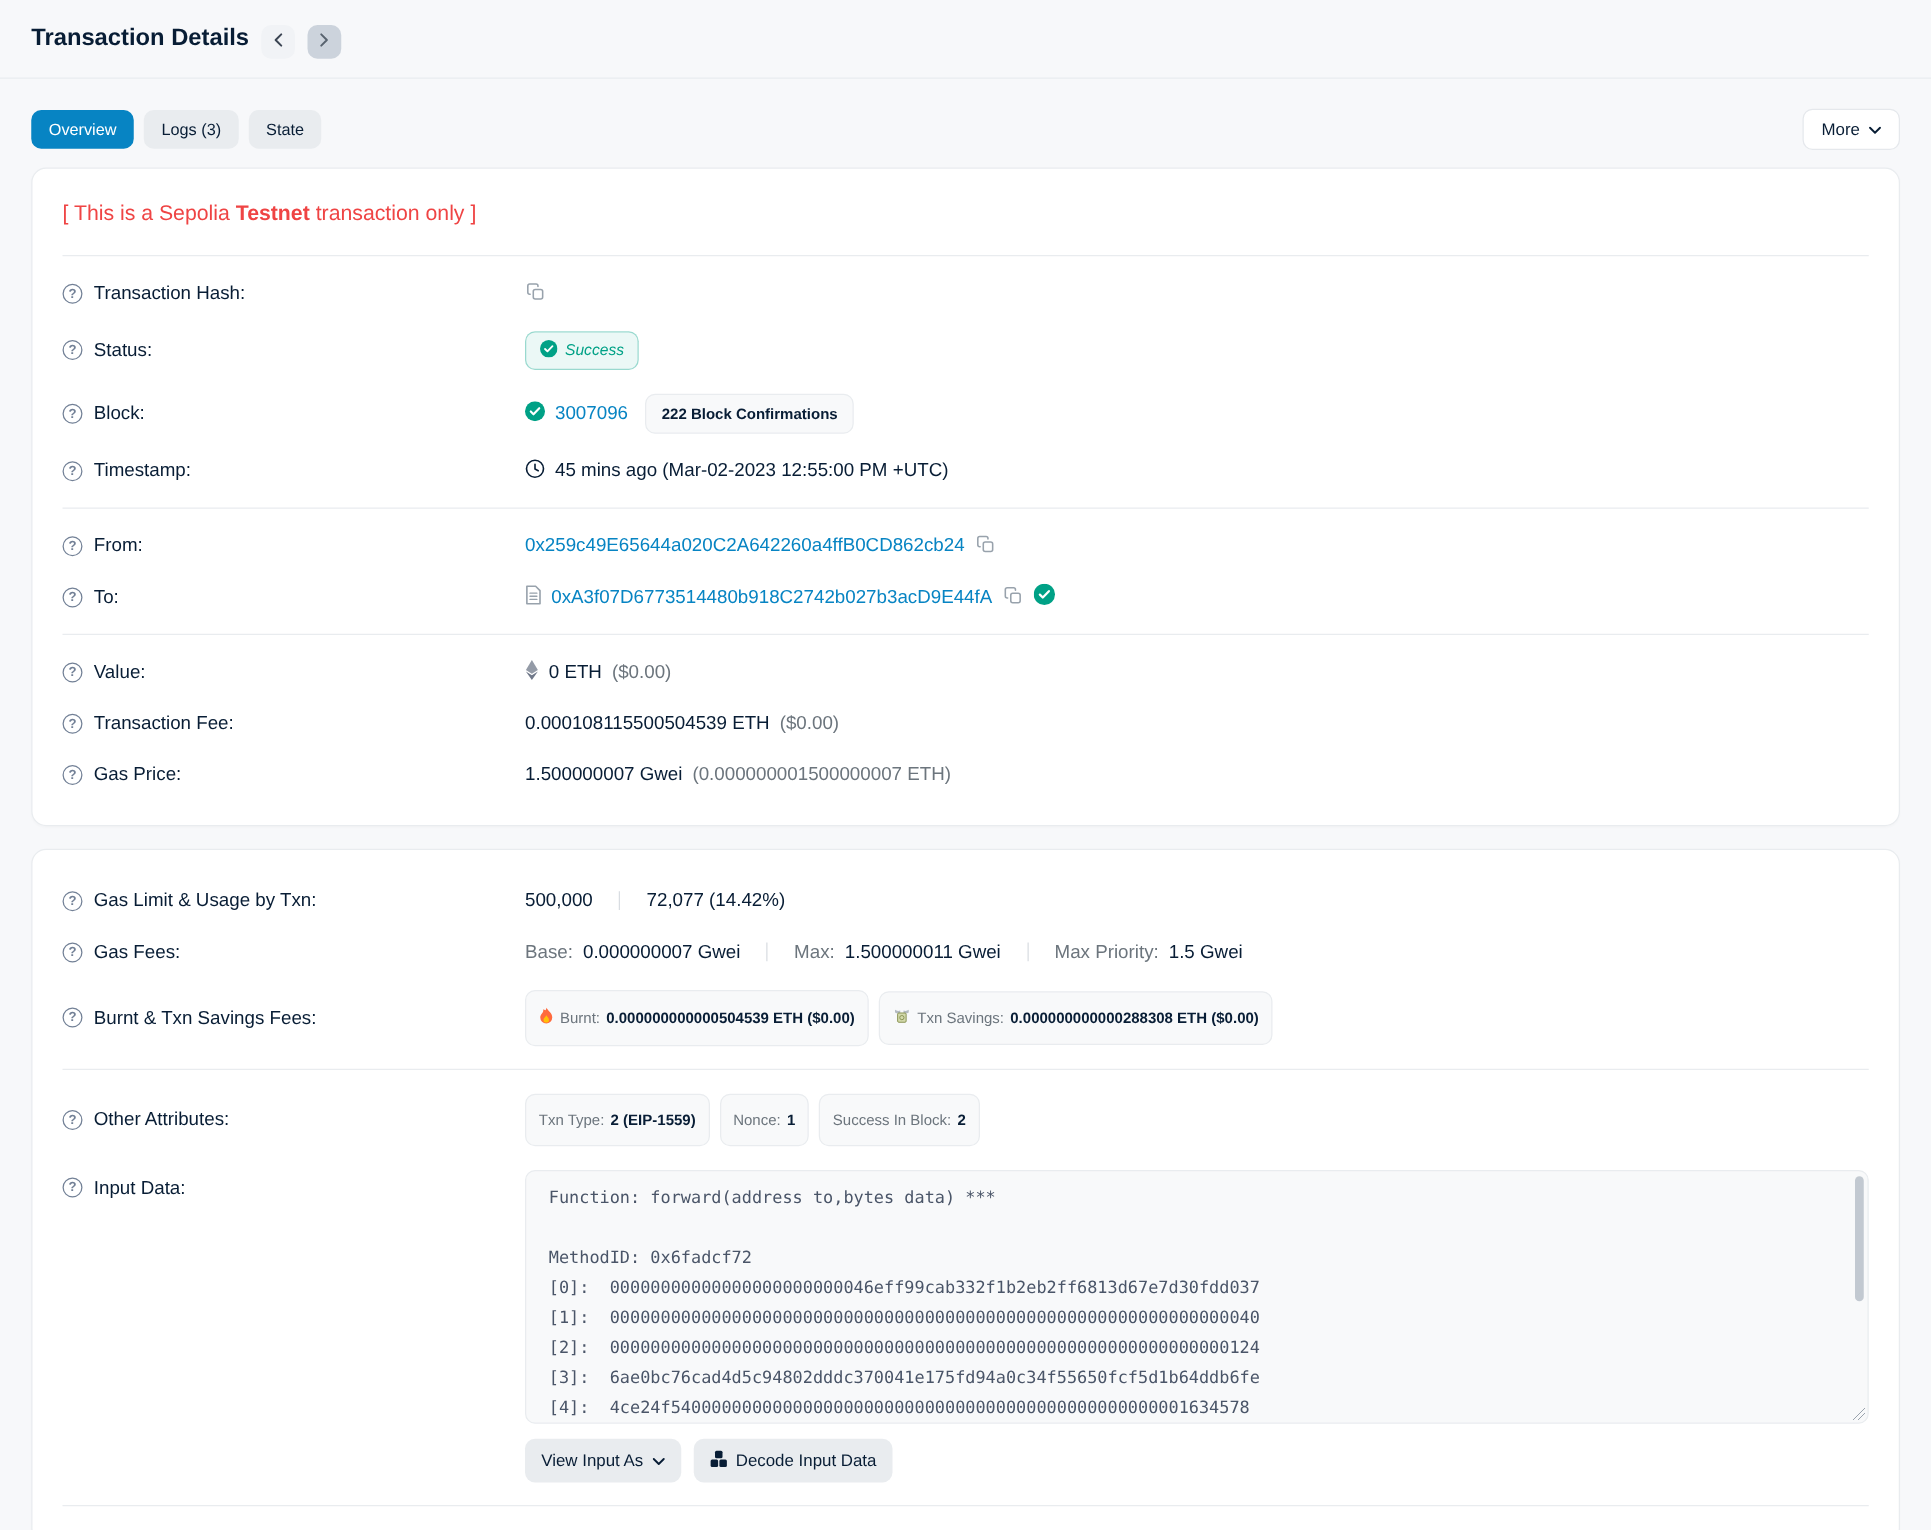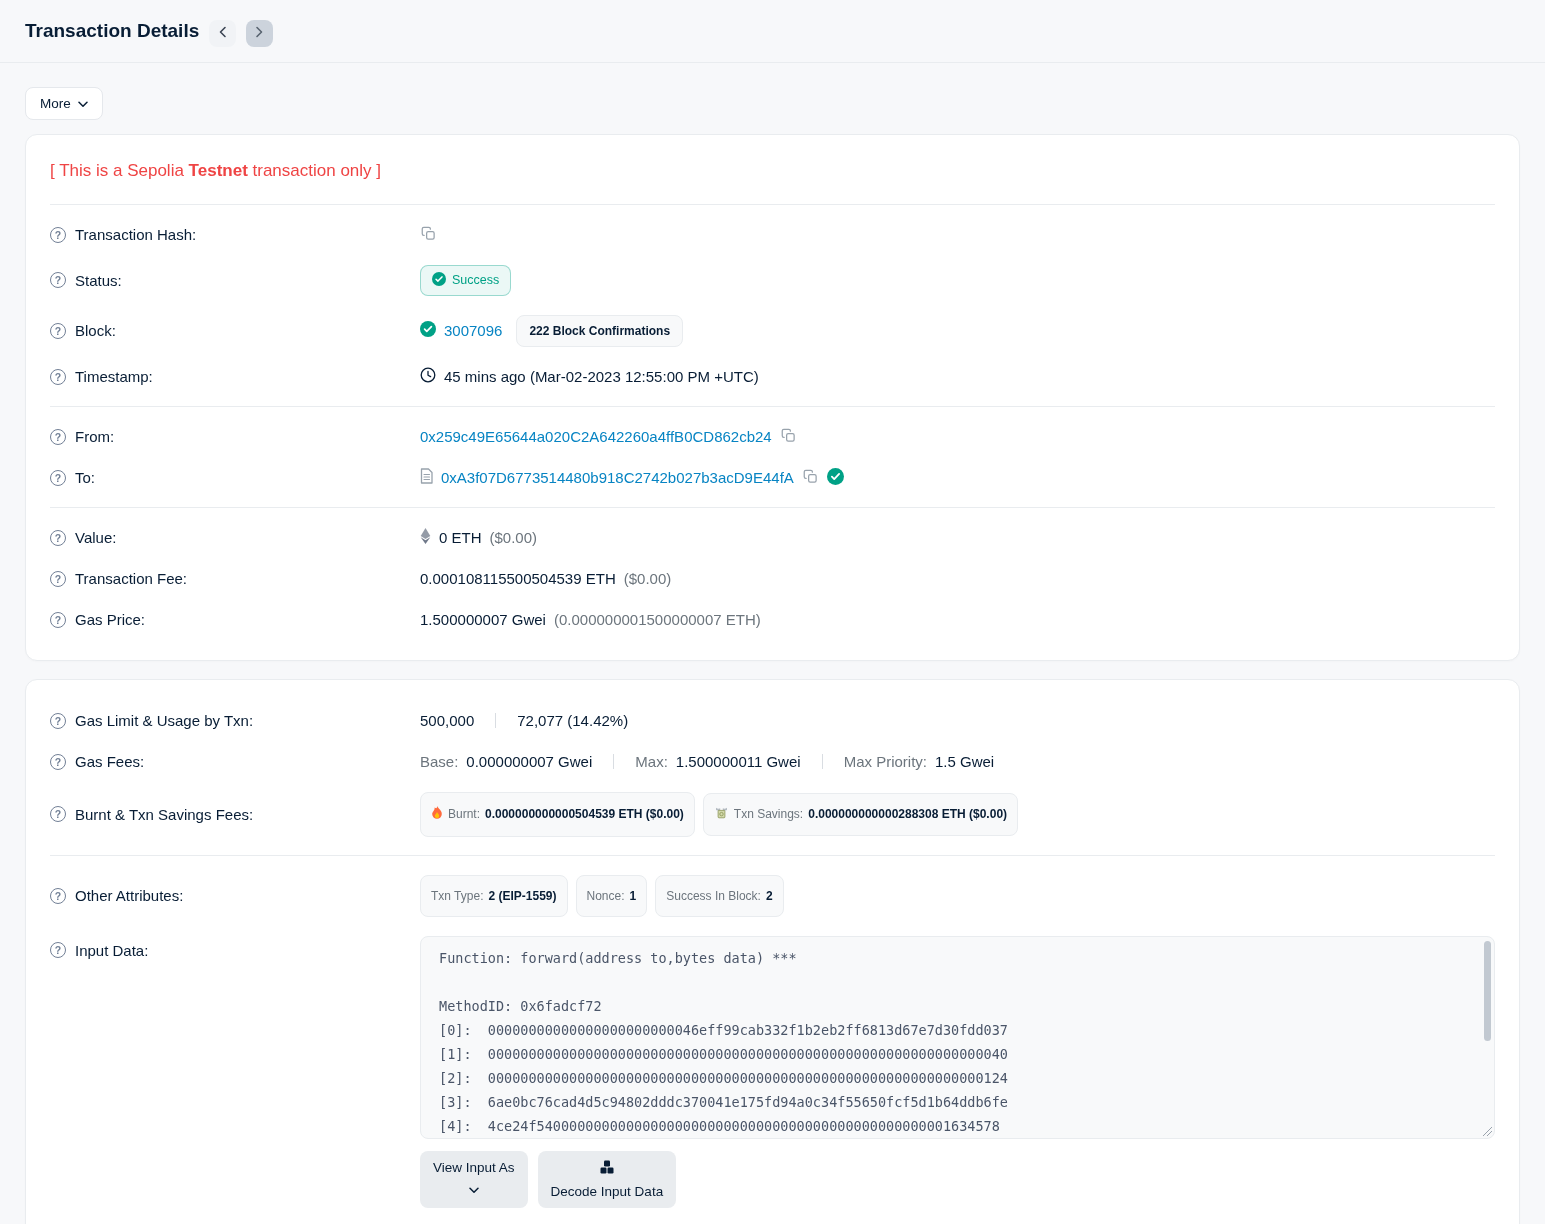--- a/index.html
+++ b/index.html
@@ -31,35 +31,35 @@
   .row { display:flex; align-items:center; padding:9.5px 0; min-height:41px; }
   .row.top { align-items:flex-start; }
   .row-label { flex:0 0 370px; display:flex; align-items:center; gap:9px; color:#081d35; }
   .row.top .row-label { padding-top:6px; }
   .row-value { flex:1; display:flex; align-items:center; gap:8px; flex-wrap:wrap; }
   .muted { color:#6c757d; }
   .link { color:#0784c3; text-decoration:none; cursor:pointer; }
   .qicon { width:16px; height:16px; min-width:16px; border:1.4px solid #728096; border-radius:50%; color:#728096; font-size:10.5px; font-weight:700; display:inline-flex; align-items:center; justify-content:center; }
   .icon-btn { background:none; border:none; cursor:pointer; display:inline-flex; align-items:center; padding:1px; }
   
-  .badge-success { display:inline-flex; align-items:center; gap:6px; background:rgba(0,161,134,0.08); border:1px solid rgba(0,161,134,0.35); color:#00a186; border-radius:8px; padding:6px 11px; font-size:12.5px; font-weight:500; }
+  .badge-success { display:inline-flex; align-items:center; gap:6px; background:rgba(0,161,134,0.08); border:1px solid rgba(0,161,134,0.35); color:#00a186; border-radius:8px; padding:6px 11px; font-size:12.5px; font-weight:500;font-style:italic; }
   .badge-gray { display:inline-flex; align-items:center; gap:5px; background:#f8f9fa; border:1px solid #e9ecef; border-radius:8px; padding:13px 10px; font-size:12px; color:#081d35; }
   .badge-gray .bl { color:#6c757d; }
   .badge-gray b { font-weight:700; }
   .badge-conf { font-weight:700; font-size:12px; background:#f8f9fa; border:1px solid #e9ecef; border-radius:8px; padding:8px 12px; margin-left:6px; }
   .vsep { display:inline-block; width:1px; height:15px; background:#d9dde2; margin:0 13px; }
   
   .inputdata-wrap { flex:1; position:relative; }
   .inputdata { background:#f8f9fa; border:1px solid #e9ecef; border-radius:8px; height:203px; overflow:hidden; padding:9px 18px; position:relative; }
   .inputdata pre { font-family:"DejaVu Sans Mono", monospace; font-size:13.5px; line-height:24px; color:#4a5568; white-space:pre; }
   .scroll-thumb { position:absolute; top:4px; right:3px; width:7px; height:100px; background:#c2c9d1; border-radius:4px; }
   .resize-handle { position:absolute; bottom:2px; right:2px; width:10px; height:10px; background:
     linear-gradient(135deg, transparent 0 50%, #9aa3ad 50% 55%, transparent 55% 70%, #9aa3ad 70% 75%, transparent 75%); }
   .input-actions { display:flex; gap:10px; margin-top:12px; }
-  .gray-btn { display:inline-flex; align-items:center; gap:7px; background:#e9ecef; border:none; border-radius:8px; padding:9px 13px; font-size:13.5px; color:#081d35; cursor:pointer; font-family:inherit;flex-direction:column; }
+  .gray-btn { display:inline-flex; align-items:center; gap:7px; background:#e9ecef; border:none; border-radius:8px; padding:9px 13px; font-size:13.5px; color:#081d35; cursor:pointer; font-family:inherit; }
   .more-details-row { display:flex; align-items:center; padding:14px 0 6px 0; }
   .more-details-row .lbl { flex:0 0 370px; }
 </style>
 </head>
 <body>
 
 <div class="page-header">
   <span class="page-title">Transaction Details</span>
   <button class="nav-btn prev">
     <span>
@@ -71,20 +71,25 @@
   <button class="nav-btn next">
     <span>
       <svg width="9" height="12" viewBox="0 0 9 12">
           <path d="M2 1.5 6.5 6 2 10.5" fill="none" stroke="#58636f" stroke-width="1.6" stroke-linecap="round" stroke-linejoin="round"></path>
         </svg>
     </span>
   </button>
 </div>
 
 <div class="tabbar">
+  <div class="tabs">
+    <button class="tab active">Overview</button>
+    <button class="tab">Logs (3)</button>
+    <button class="tab">State</button>
+  </div>
   <button class="more-btn">
     <span>More</span>
     <span>
       <svg width="10" height="7" viewBox="0 0 10 7">
           <path d="M1 1.2 5 5.2 9 1.2" fill="none" stroke="#081d35" stroke-width="1.5" stroke-linecap="round" stroke-linejoin="round"></path>
         </svg>
     </span>
   </button>
 </div>
 

